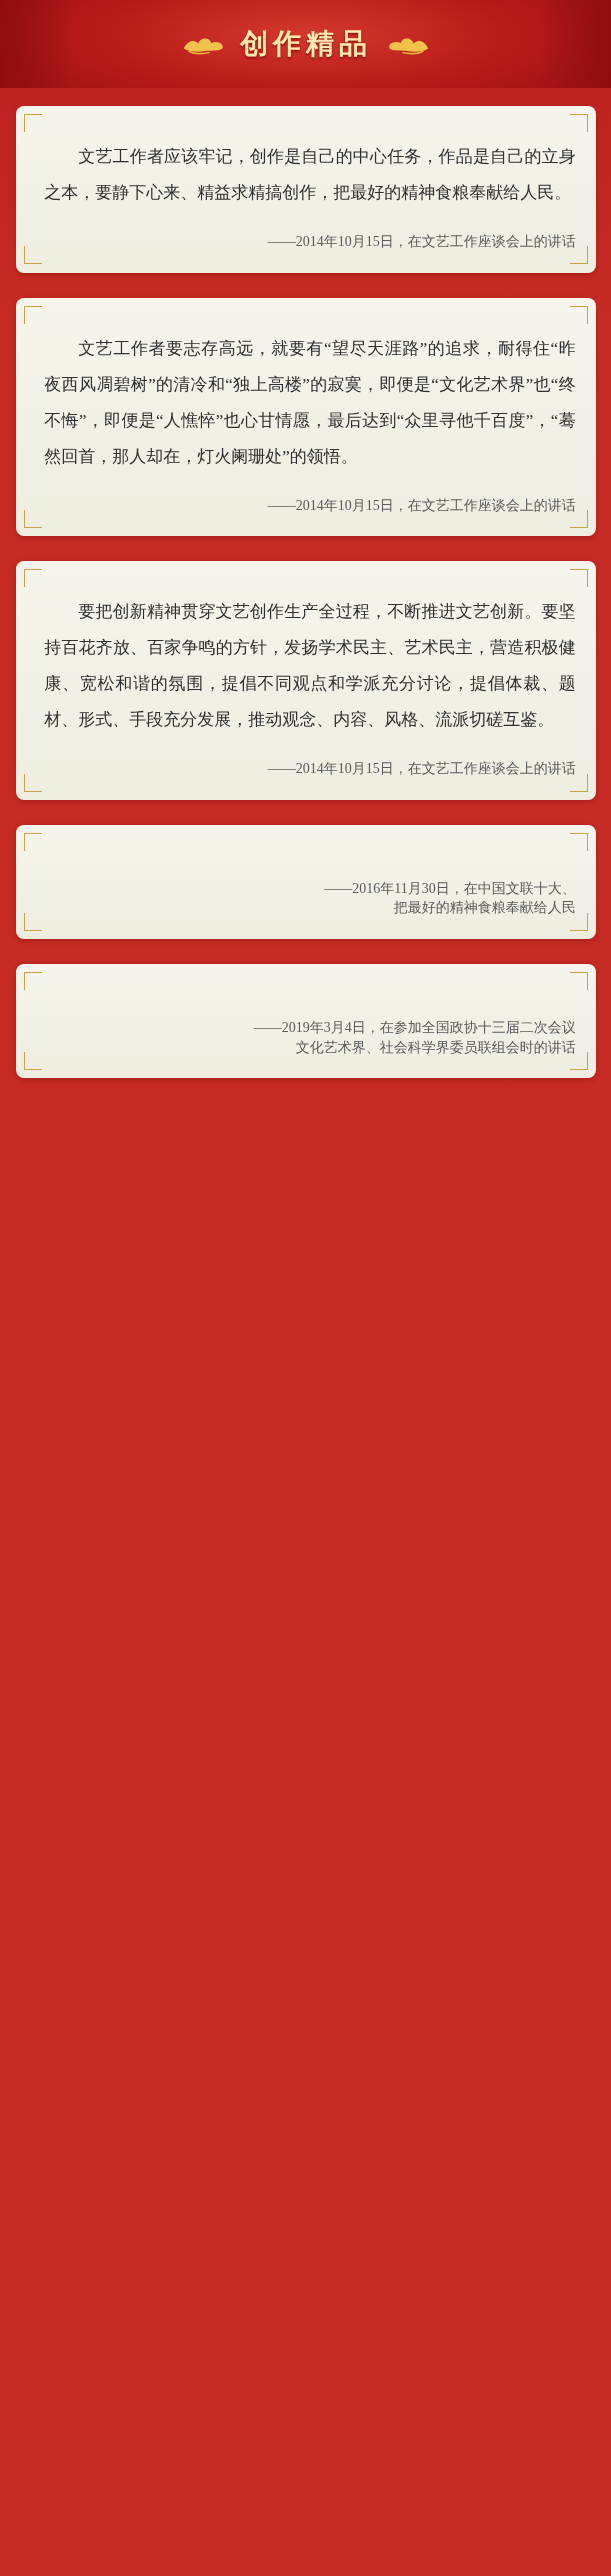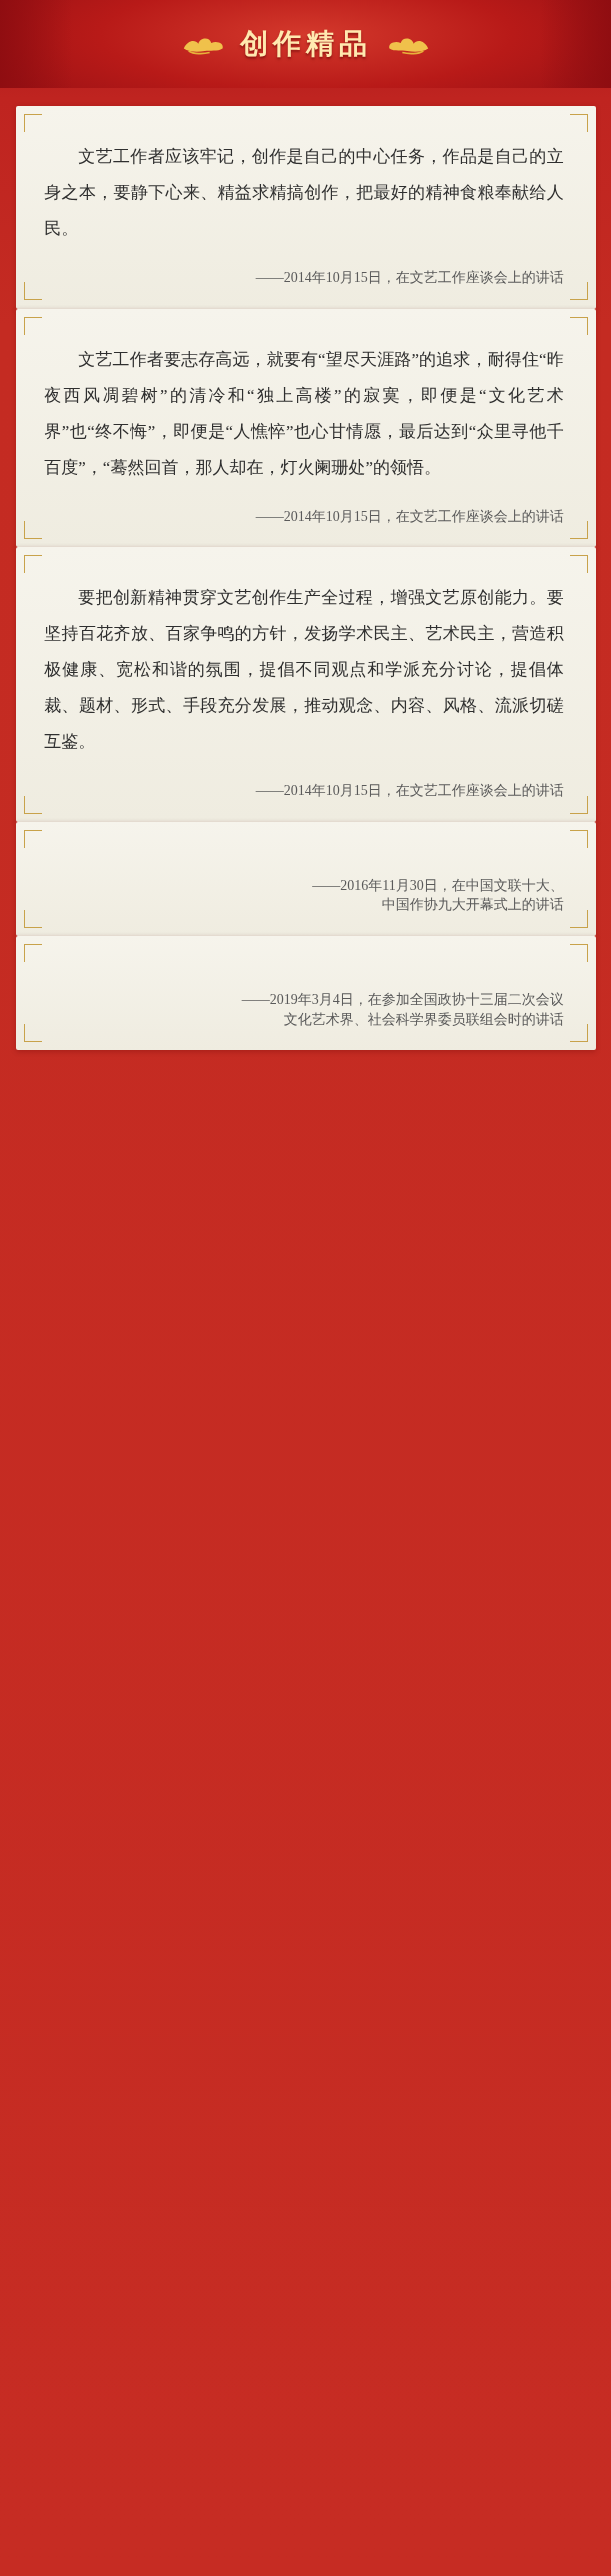--- a/index.html
+++ b/index.html
@@ -59,23 +59,23 @@
   }
   .cloud svg { display: block; }
 
   
   .cards { padding: 18px 16.3px 0 16.3px; }
 
   .card {
     position: relative;
     background: #f3f1e7;
     background: linear-gradient(180deg, #f6f4ec 0%, #efece0 100%);
-    border-radius: 2px;
-    margin-bottom: 0;
-    padding: 33px 32px 21px 28px;
+    border-radius: 8px;
+    margin-bottom: 25px;
+    padding: 33px 20px 21px 28px;
     box-shadow: 0 1.6px 4.9px rgba(90,0,0,.25);
   }
   
   .corner {
     position: absolute;
     width: 18px; height: 18px;
     border-color: #c8a24a;
     border-style: solid;
     border-width: 0;
   }
@@ -149,34 +149,34 @@
       <div class="source">
         <div class="line">——2014年10月15日，在文艺工作座谈会上的讲话</div>
       </div>
     </div>
 
     <div class="card">
       <span class="corner tl"></span>
       <span class="corner tr"></span>
       <span class="corner bl"></span>
       <span class="corner br"></span>
-      <p class="quote">要把创新精神贯穿文艺创作生产全过程，增强文艺原创能力。要坚持百花齐放、百家争鸣的方针，发扬学术民主、艺术民主，营造积极健康、宽松和谐的氛围，提倡不同观点和学派充分讨论，提倡体裁、题材、形式、手段充分发展，推动观念、内容、风格、流派切磋互鉴。</p>
+      <p class="quote">要把创新精神贯穿文艺创作生产全过程，不断推进文艺创新。要坚持百花齐放、百家争鸣的方针，发扬学术民主、艺术民主，营造积极健康、宽松和谐的氛围，提倡不同观点和学派充分讨论，提倡体裁、题材、形式、手段充分发展，推动观念、内容、风格、流派切磋互鉴。</p>
       <div class="source">
         <div class="line">——2014年10月15日，在文艺工作座谈会上的讲话</div>
       </div>
     </div>
 
     <div class="card">
       <span class="corner tl"></span>
       <span class="corner tr"></span>
       <span class="corner bl"></span>
       <span class="corner br"></span>
       <div class="source">
         <div class="line">——2016年11月30日，在中国文联十大、</div>
-        <div class="line">中国作协九大开幕式上的讲话</div>
+        <div class="line">把最好的精神食粮奉献给人民</div>
       </div>
     </div>
 
     <div class="card">
       <span class="corner tl"></span>
       <span class="corner tr"></span>
       <span class="corner bl"></span>
       <span class="corner br"></span>
       <div class="source">
         <div class="line">——2019年3月4日，在参加全国政协十三届二次会议</div>

